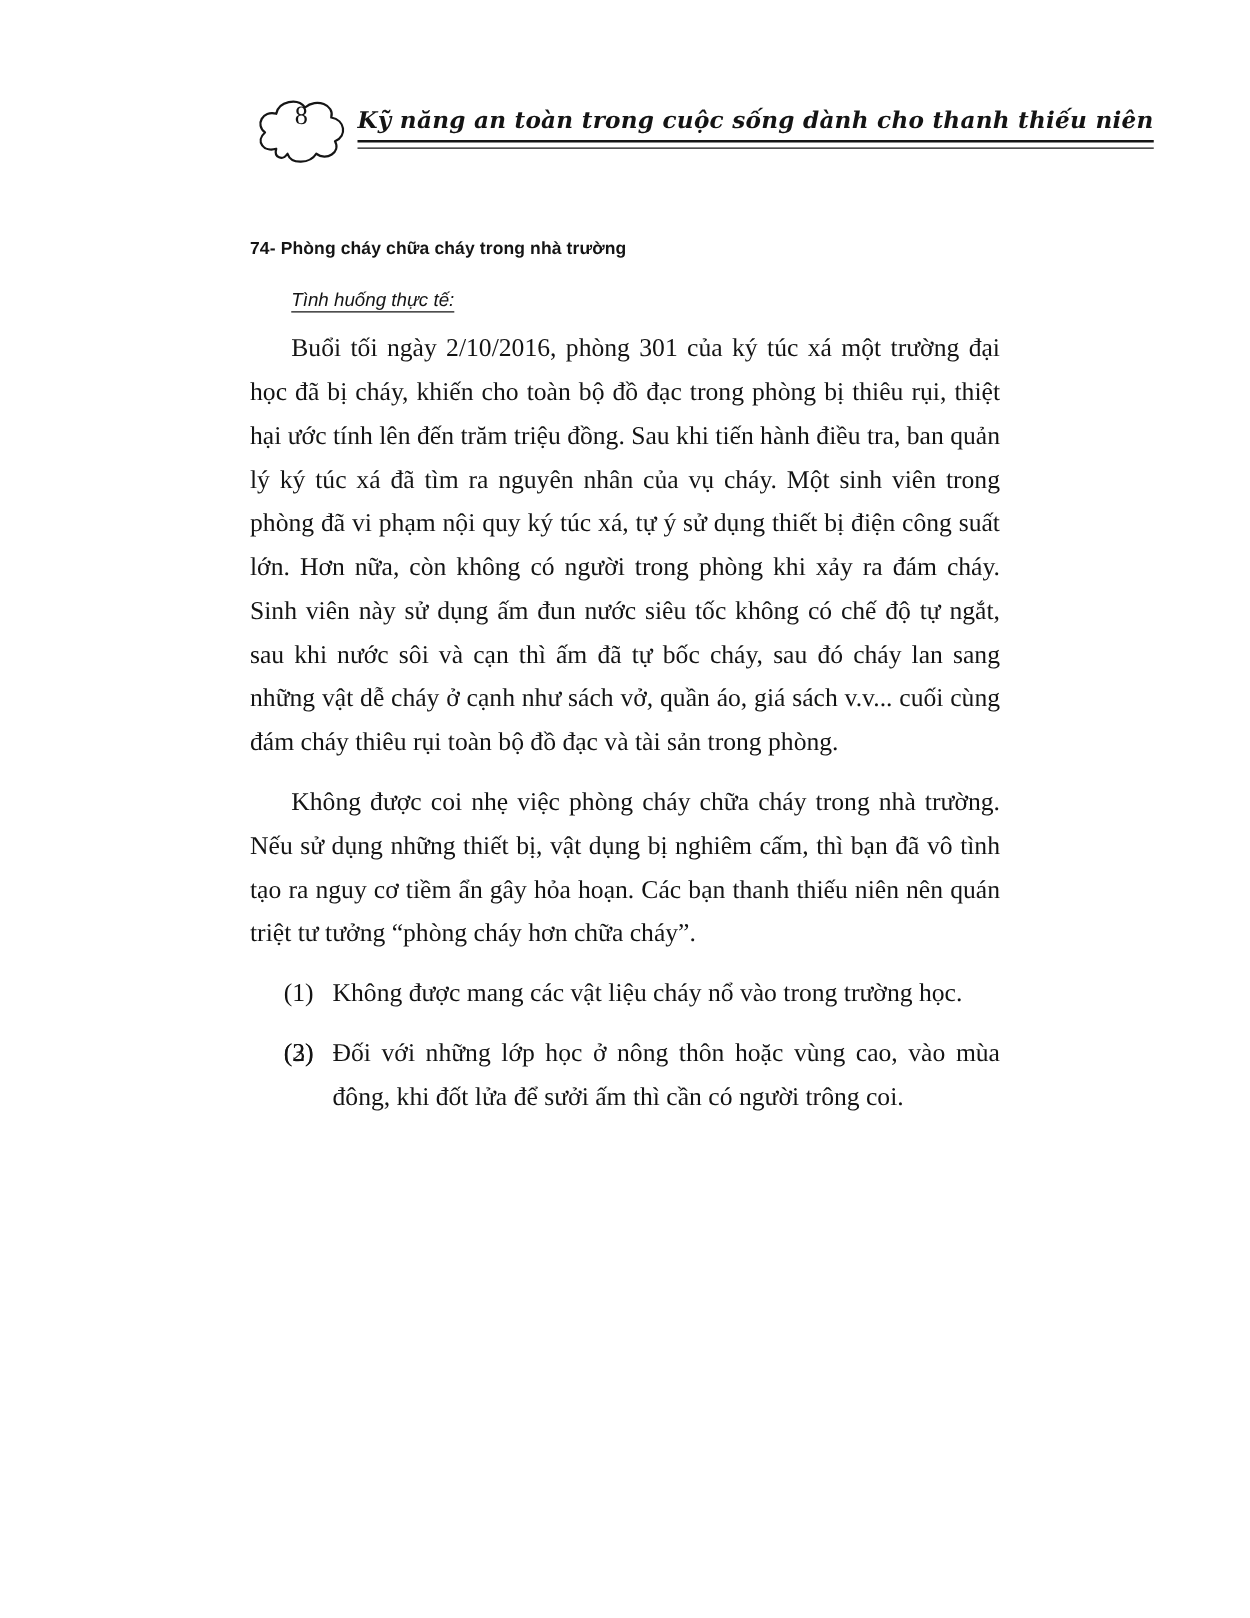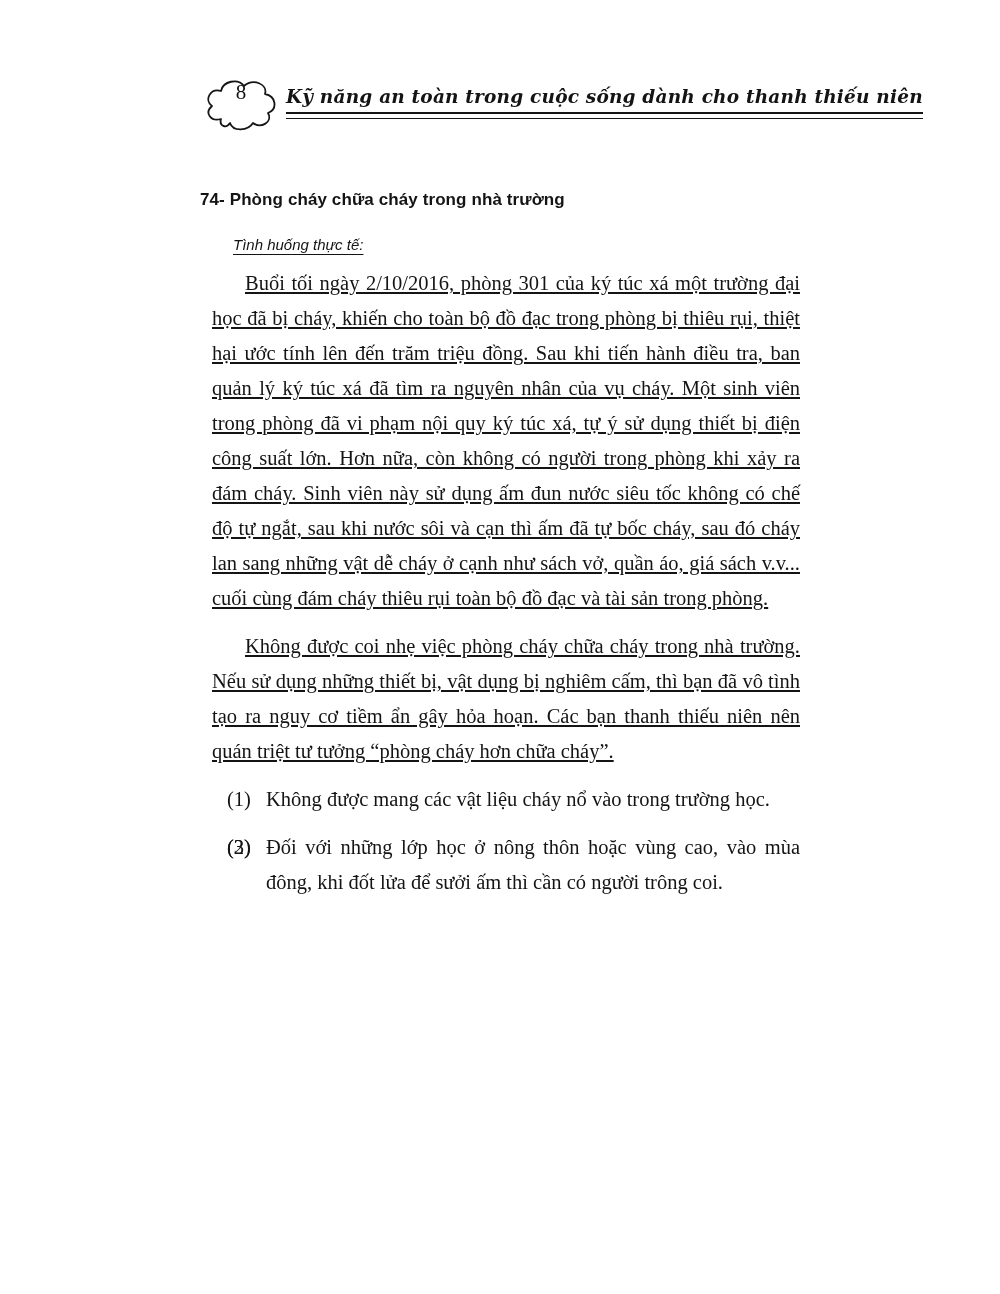--- a/index.html
+++ b/index.html
@@ -59,40 +59,39 @@
   .double-rule {
     height: 4px;
     border-top: 2.5px solid #151515;
     border-bottom: 1.7px solid #151515;
   }
   
   .article-title {
     margin-top: 62px;
     font-family: "Liberation Sans", "DejaVu Sans", sans-serif;
     font-weight: bold;
-    font-size: 17px;
+    font-size: 14px;
     letter-spacing: 0.1px;
   }
   .section-heading {
     margin-top: 26px;
     margin-left: 33px;
     font-family: "Liberation Sans", "DejaVu Sans", sans-serif;
     font-style: italic;
     font-size: 15px;
     text-decoration: underline;
     text-underline-offset: 4px;
     text-decoration-thickness: 1.3px;
   }
   .para {
-    margin: 13px 0 0 12px;
+    margin: 13px 0 0 0;
     font-size: 20.5px;
     line-height: 35px;
     text-align: justify;
     text-indent: 33px;
-    text-decoration: underline;
   }
   .list {
     margin-top: 2px;
   }
   .list-item {
     position: relative;
     margin-top: 13px;
     padding-left: 66px;
     font-size: 20.5px;
     line-height: 35px;

